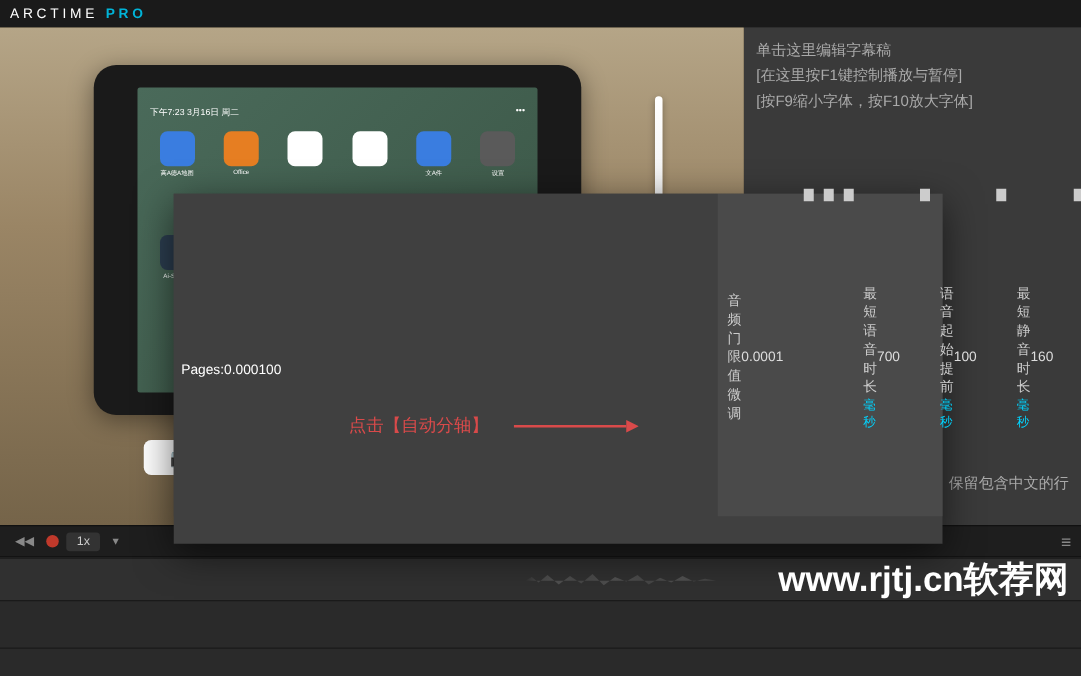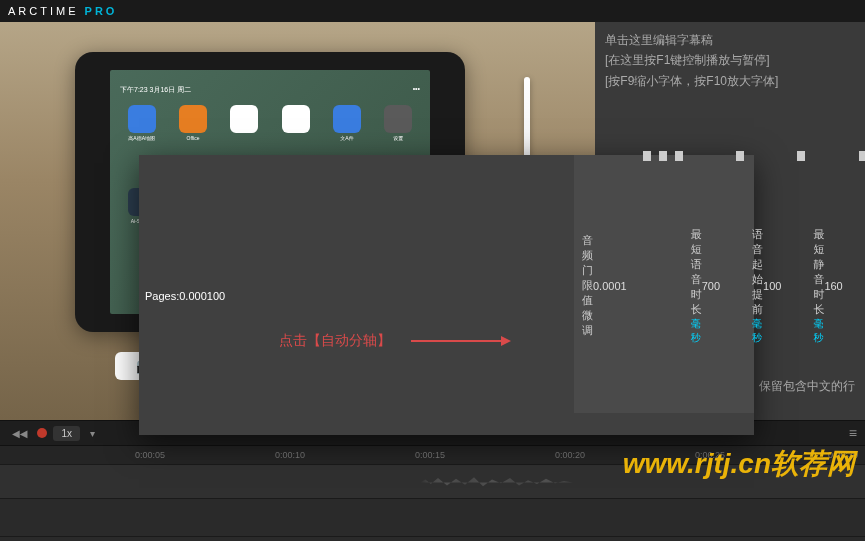--- a/index.html
+++ b/index.html
@@ -52,21 +52,21 @@
 .timeline-controls{height:26px;background:#1e1e1e;border-top:1px solid #111;border-bottom:1px solid #111;display:flex;align-items:center;padding:0 8px;gap:6px}
 .tc-btn{color:#888;font-size:10px;padding:2px 4px}
 .tc-speed{background:#333;color:#ccc;font-size:10px;padding:2px 8px;border-radius:3px}
 .tc-rec{width:10px;height:10px;background:#c0392b;border-radius:50%}
 .tc-hamburger{margin-left:auto;color:#888;font-size:14px}
 .ruler{height:18px;background:#252525;display:flex;align-items:center;position:relative;font-size:9px;color:#777}
 .ruler span{position:absolute}
 .waveform{height:35px;background:#303030;border-top:1px solid #1a1a1a;border-bottom:1px solid #1a1a1a;position:relative}
 .wave{position:absolute;left:420px;top:10px;width:180px;height:15px;background:linear-gradient(90deg,transparent 0%,#555 5%,#666 15%,#555 25%,#666 40%,#555 55%,#666 70%,transparent 100%);opacity:0.6;clip-path:polygon(0 50%,3% 30%,6% 60%,10% 20%,15% 70%,20% 25%,25% 65%,30% 15%,35% 75%,40% 30%,45% 55%,50% 20%,55% 70%,60% 35%,65% 60%,70% 25%,75% 55%,80% 40%,85% 50%,100% 50%)}
 .track{height:38px;background:#2a2a2a;border-bottom:1px solid #1a1a1a}
-.watermark{position:absolute;right:10px;bottom:58px;color:#eab308;font-size:28px;font-weight:bold;z-index:200;font-style:italic}
+.watermark{position:absolute;right:10px;bottom:58px;color:#ffffff;font-size:28px;font-weight:bold;z-index:200;}
 </style>
 </head>
 <body>
 
 <div class="topbar">
   <div class="logo"><span>ARCTIME</span> <span class="pro">PRO</span></div>
 </div>
 
 <div class="main-area">
   <div class="preview">
@@ -203,27 +203,19 @@
 </div>
 
 <div class="timeline-area">
   <div class="timeline-controls">
     <span class="tc-btn">◀◀</span>
     <span class="tc-rec"></span>
     <span class="tc-speed">1x</span>
     <span class="tc-btn">▾</span>
     <span class="tc-hamburger">≡</span>
   </div>
-  <div class="ruler">
-    <span style="left:135px">0:00:05</span>
-    <span style="left:275px">0:00:10</span>
-    <span style="left:415px">0:00:15</span>
-    <span style="left:555px">0:00:20</span>
-    <span style="left:695px">0:00:25</span>
-    <span style="left:828px">0:00:30</span>
-  </div>
   <div class="waveform">
     <div class="wave"></div>
   </div>
   <div class="track"></div>
 </div>
 
 <div class="watermark">www.rjtj.cn软荐网</div>
 
 </body></html>

